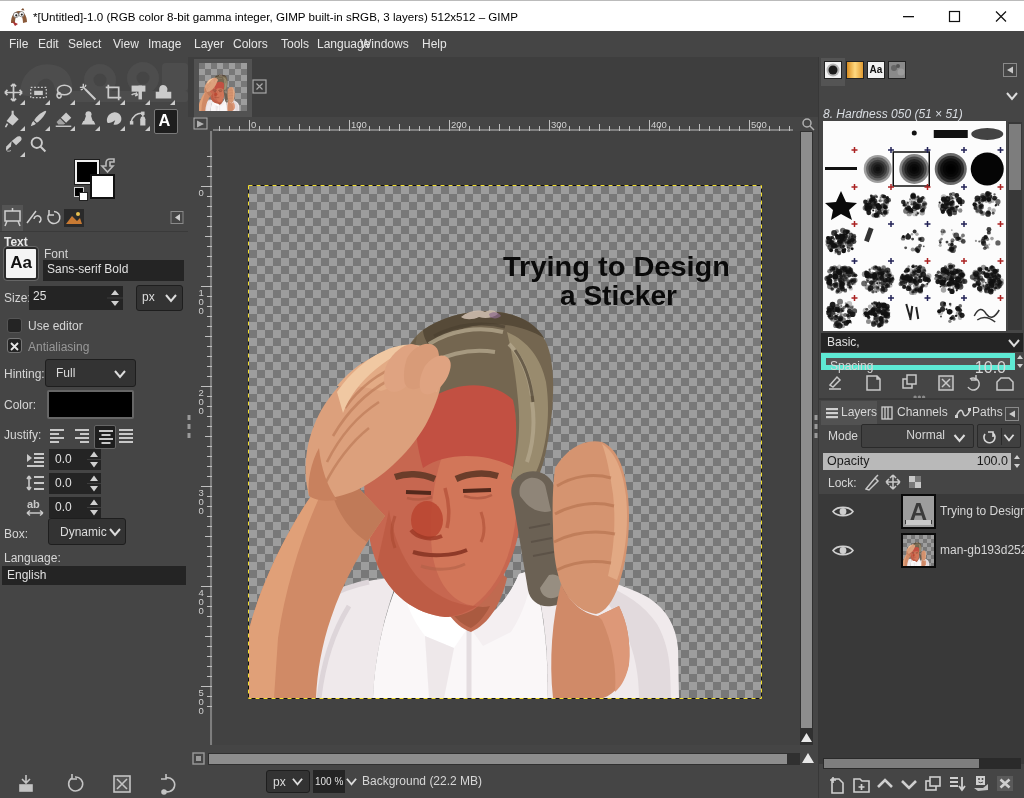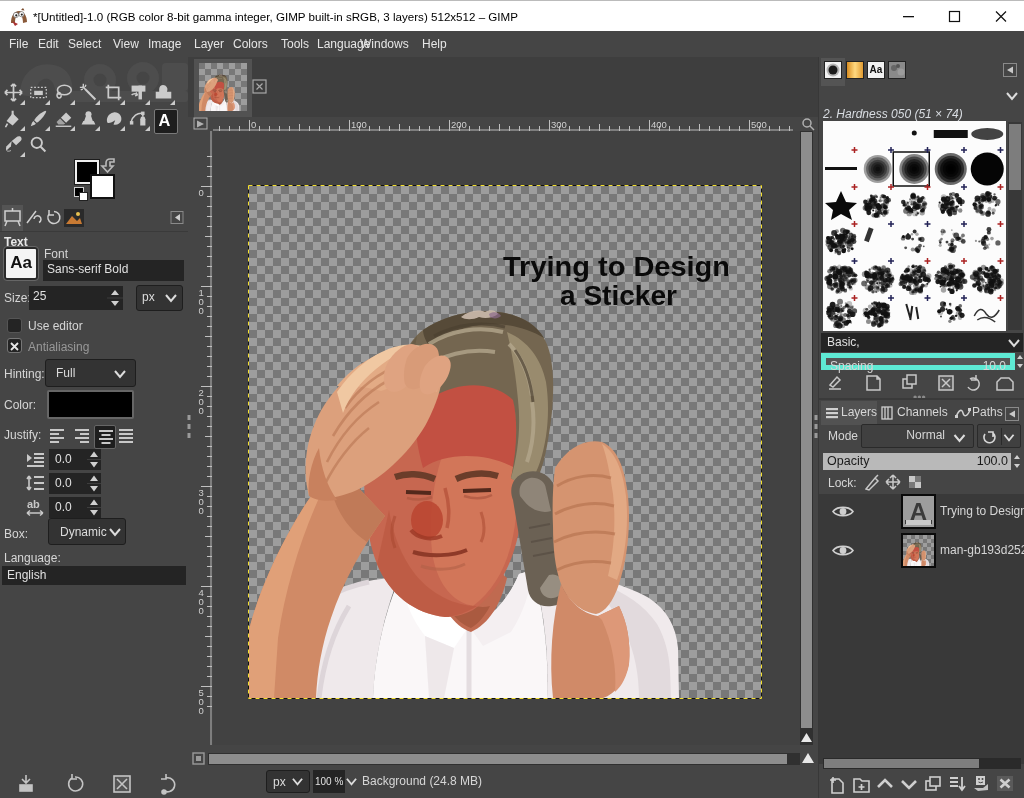--- a/index.html
+++ b/index.html
@@ -540,21 +540,21 @@
 
     <div id="statusbar">
       <div class="ddown" style="left:78px;top:5px;width:44px;height:23px;padding:4px 6px;font-size:12px">px</div>
       <svg class="abs" style="left:103px;top:11px" width="13" height="11" viewBox="0 0 14 12">
           <path d="M2 3 L7 9 L12 3" stroke="#dcdcdc" stroke-width="2" fill="none"></path>
         </svg>
       <div class="entry" style="left:125px;top:5px;width:32px;height:23px;padding:6px 2px;font-size:10px;white-space:nowrap">100 %</div>
       <svg class="abs" style="left:157px;top:11px" width="13" height="11" viewBox="0 0 14 12">
           <path d="M2 3 L7 9 L12 3" stroke="#dcdcdc" stroke-width="2" fill="none"></path>
         </svg>
-      <div class="lbl" style="left:174px;top:9px">Background (24.8 MB)</div>
+      <div class="lbl" style="left:174px;top:9px">Background (22.2 MB)</div>
     </div>
   </div>
 
   <svg class="abs" style="left:186px;top:414px" width="6" height="26" viewBox="0 0 6 26">
     <g fill="#9a9a9a">
         <rect x="1.5" y="1" width="3" height="5"></rect>
         <rect x="1.5" y="10" width="3" height="5"></rect>
         <rect x="1.5" y="19" width="3" height="5"></rect>
       </g>
   </svg>
@@ -586,21 +586,21 @@
         </svg>
     </div>
     <svg class="abs" style="left:184px;top:6px" width="14" height="14" viewBox="0 0 14 14">
         <rect x="0.5" y="0.5" width="13" height="13" fill="none" stroke="#8a8a8a"></rect>
         <path d="M10 3.5 l-6 3.5 l6 3.5 z" fill="#c8c8c8"></path>
       </svg>
 
     <svg class="abs" style="left:186px;top:33px" width="14" height="12" viewBox="0 0 14 12">
         <path d="M2 3 L7 9 L12 3" stroke="#dcdcdc" stroke-width="2" fill="none"></path>
       </svg>
-    <div class="lbl" style="left:4px;top:50px;font-style:italic;color:#d9dde2">2. Hardness 050 (51 × 74)</div>
+    <div class="lbl" style="left:4px;top:50px;font-style:italic;color:#d9dde2">8. Hardness 050 (51 × 51)</div>
 
     <div class="abs" style="left:4px;top:64px;width:183px;height:210px;background:#fcfcfc"></div>
     <svg id="brushgrid" class="abs" style="left:4px;top:64px" width="183" height="210">
         <circle cx="91.25" cy="12" r="2.5" fill="#111"></circle>
         <rect x="110.75" y="9" width="34" height="8" fill="#111"></rect>
         <ellipse cx="164.25" cy="13" rx="16" ry="6" fill="#222" opacity="0.85"></ellipse>
         <rect x="2" y="46" width="32" height="3" fill="#111"></rect>
         <circle cx="54.75" cy="48" r="14" fill="#000" opacity="0.3666666666666667"></circle>
         <circle cx="54.75" cy="48" r="11.666666666666666" fill="#000" opacity="0.3666666666666667"></circle>
         <circle cx="54.75" cy="48" r="9.333333333333334" fill="#000" opacity="0.3666666666666667"></circle>
@@ -1910,21 +1910,21 @@
       <div class="abs" style="left:1px;top:2px;width:12px;height:66px;background:#7d7d7d"></div>
     </div>
 
     <div class="entry" style="left:2px;top:276px;width:202px;height:19px;padding:2px 6px">Basic,</div>
     <svg class="abs" style="left:188px;top:280px" width="14" height="12" viewBox="0 0 14 12">
         <path d="M2 3 L7 9 L12 3" stroke="#dcdcdc" stroke-width="2" fill="none"></path>
       </svg>
 
     <div class="abs" style="left:2px;top:296px;width:194px;height:17px;background:#555555;border:5px solid #5eead4">
       <div class="lbl" style="left:4px;top:1px;font-size:12px">Spacing</div>
-      <div class="lbl" style="right:4px;top:1px;font-size:12px">10.0</div>
+      <div class="lbl" style="right:4px;top:1px;font-size:16px">10.0</div>
     </div>
     <svg class="abs" style="left:196px;top:296px" width="10" height="17" viewBox="0 0 10 17">
         <path d="M5 2 L8 6 L2 6 Z M5 15 L8 11 L2 11 Z" fill="#cfcfcf"></path>
       </svg>
 
     <svg class="abs" style="left:8px;top:316px" width="190" height="20" viewBox="0 0 190 20">
       <g stroke="#c8c8c8" stroke-width="1.5" fill="none">
         <path d="M2 16 L14 16 M3 12 L10 4 L13 7 L6 14 Z"></path>
         <path d="M40 3 L50 3 L53 6 L53 17 L40 17 Z M50 3 L50 6 L53 6"></path>
         <rect x="76" y="6" width="9" height="9"></rect>

